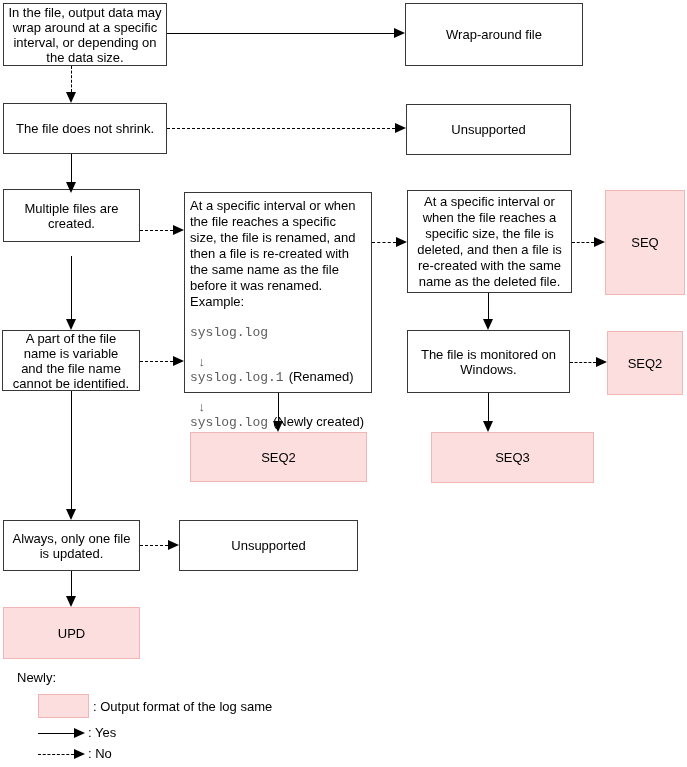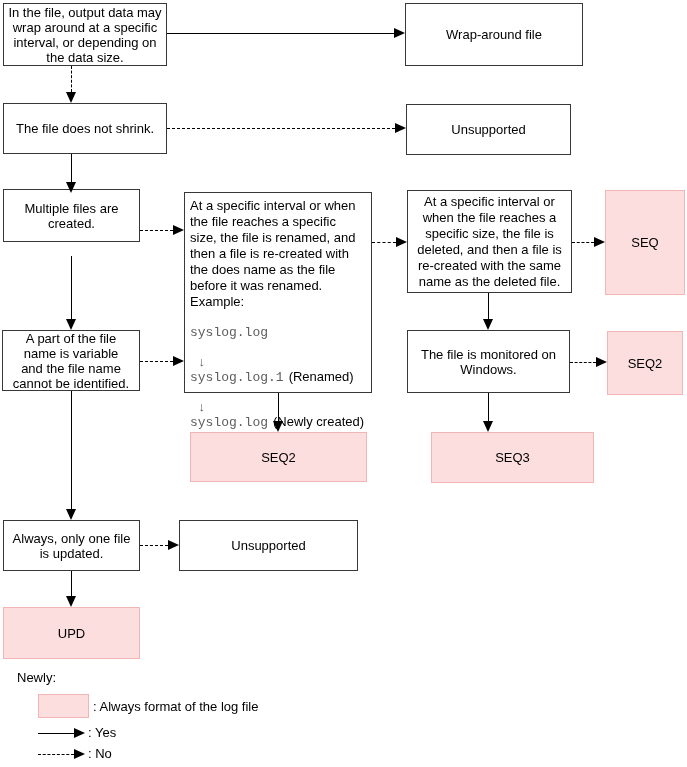--- a/index.html
+++ b/index.html
@@ -82,21 +82,21 @@
   <div class="node" style="left:3px;top:189px;width:137px;height:53px">
     <span class="txt">Multiple files are
 created.</span>
   </div>
 
   <div class="node descbox" style="left:184px;top:192px;width:188px;height:201px">
     <div class="para">At a specific interval or when
 the file reaches a specific
 size, the file is renamed, and
 then a file is re-created with
-the does name as the file
+the same name as the file
 before it was renamed.</div>
     <div class="para">Example:</div>
     <div class="mono">syslog.log</div>
     <div class="mono darr">↓</div>
     <div><span class="mono">syslog.log.1</span><span class="note">(Renamed)</span></div>
     <div class="mono darr">↓</div>
     <div><span class="mono">syslog.log</span><span class="note">(Newly created)</span></div>
   </div>
 
   <div class="node" style="left:407px;top:190px;width:165px;height:103px;line-height:16px">
@@ -188,21 +188,21 @@
   <div class="ah-down" style="left:66px;top:509px"></div>
 
   <div class="hline dash" style="left:140px;top:545px;width:28px"></div>
   <div class="ah-right" style="left:168px;top:540px"></div>
 
   <div class="vline" style="left:71px;top:571px;height:25px"></div>
   <div class="ah-down" style="left:66px;top:596px"></div>
 
   <div class="lgtext" style="left:17px;top:670px">Newly:</div>
   <div class="swatch pink" style="left: 38px; top: 694px; width: 51px; height: 24px; background: rgb(252, 222, 222); border-color: rgb(242, 181, 181);"></div>
-  <div class="lgtext" style="left:93px;top:699px">: Always format of the log file</div>
+  <div class="lgtext" style="left:93px;top:699px">: Output format of the log same</div>
 
   <div class="hline" style="left:38px;top:733px;width:36px"></div>
   <div class="ah-right" style="left:74px;top:728px"></div>
   <div class="lgtext" style="left:88px;top:725px">: Yes</div>
 
   <div class="hline dash" style="left:38px;top:754px;width:36px"></div>
   <div class="ah-right" style="left:74px;top:749px"></div>
   <div class="lgtext" style="left:88px;top:746px">: No</div>
 
 </div>

